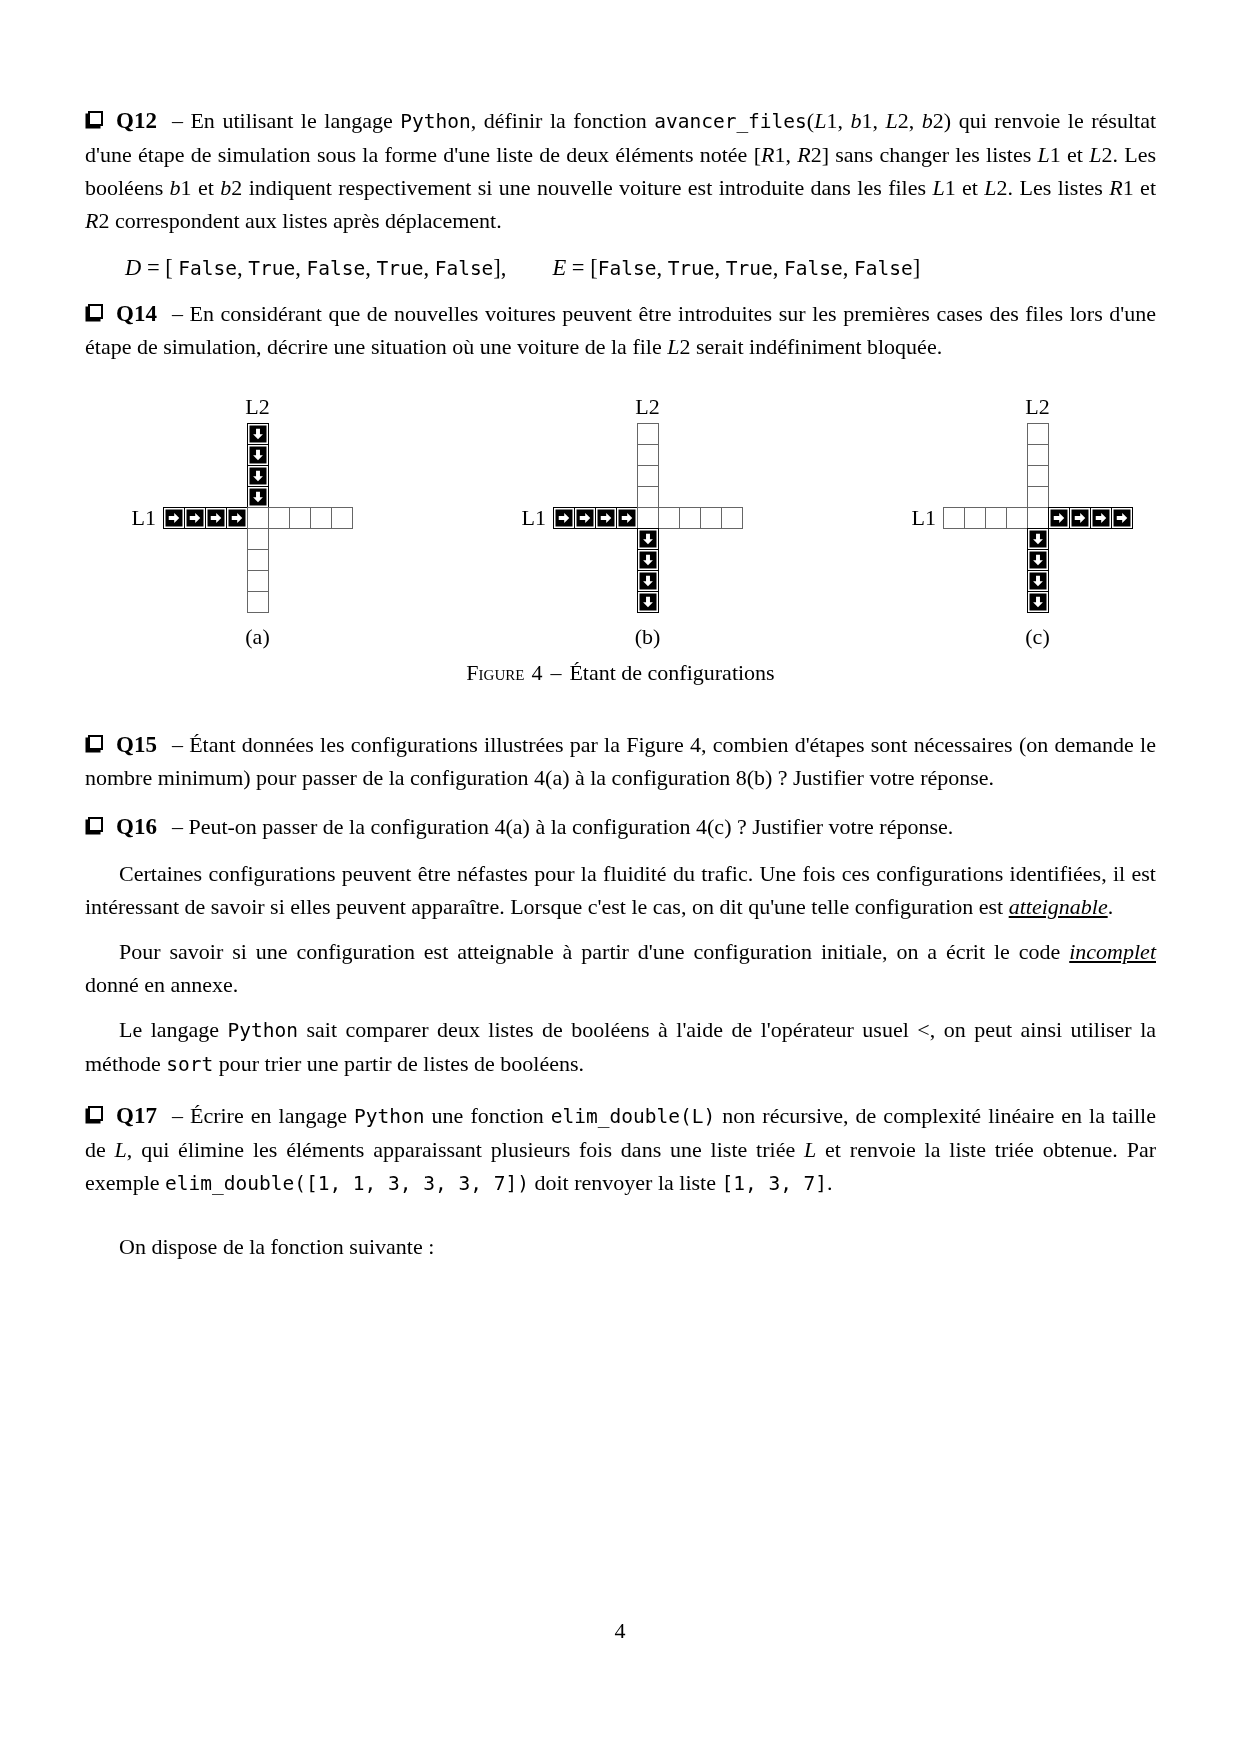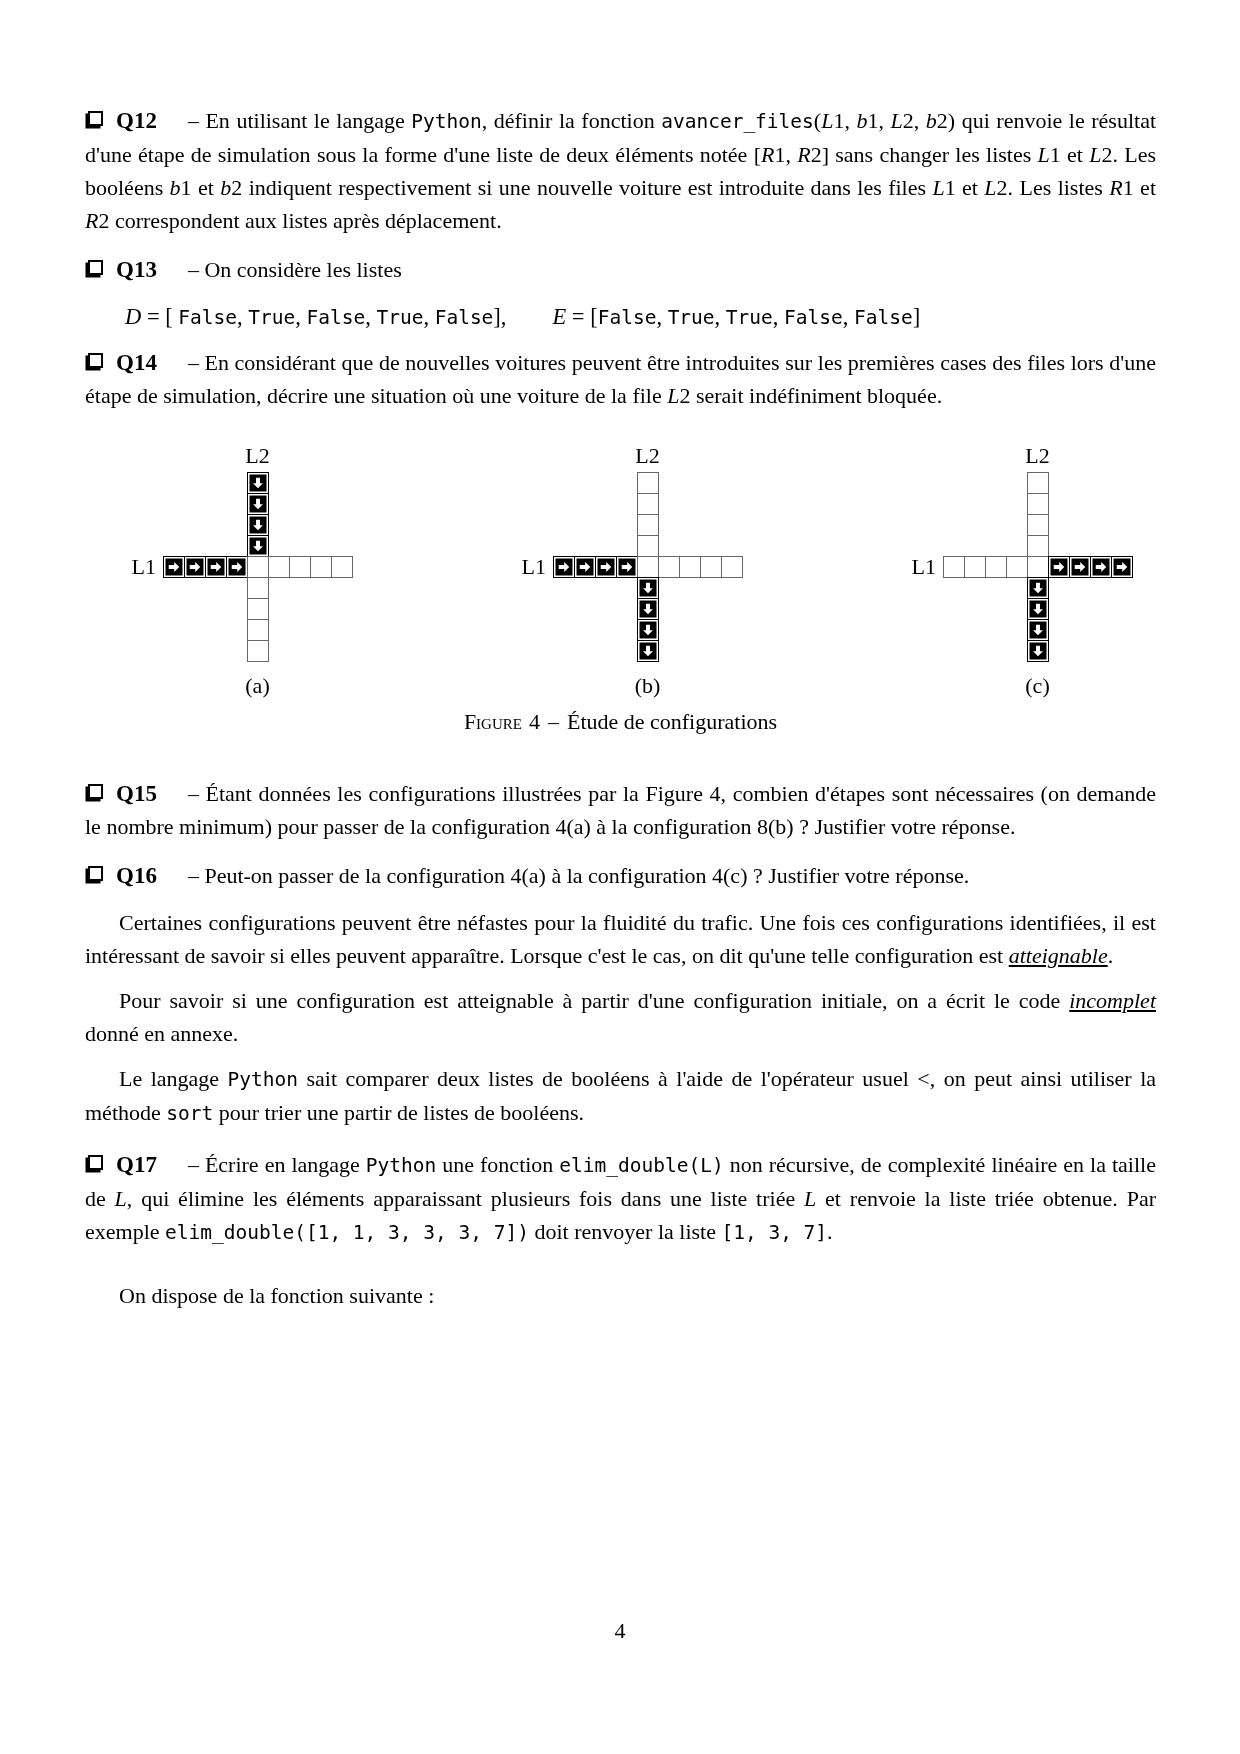--- a/index.html
+++ b/index.html
@@ -10,21 +10,21 @@
     overflow:hidden;
   }
   .content{padding:88px 84px 0 85px;}
   p{margin:0;font-size:22px;line-height:33px;text-align:justify;}
   .question{margin-top:16px;}
   .qbox{
     display:inline-block;width:11px;height:11px;
     border:2px solid #000;box-shadow:-2.5px 2.5px 0 0 #000;
     margin:0 13px 0 3px;position:relative;top:-2px;
   }
-  .qlabel{font-weight:bold;font-size:23px;margin-right:31px;}
+  .qlabel{font-weight:bold;font-size:23px;margin-right:15px;}
   .tt{font-family:"DejaVu Sans Mono",monospace;font-size:19.5px;}
   .sf{font-family:"Liberation Sans",sans-serif;font-size:20.5px;}
   .mi{font-style:italic;}
   .it{font-style:italic;text-decoration:underline;}
   .gap{display:inline-block;width:46px;}
   h2{font-size:26px;font-weight:bold;margin:28px 0 0 0;line-height:32px;}
   .math-line{margin:18px 0 14px 40px;font-size:22.5px;text-align:left;}
   .plain{margin-top:14px;}
   .indent{text-indent:34px;}
   .para{margin-top:12px;}
@@ -70,23 +70,20 @@
 </head>
 <body>
 
 <div class="page">
   <div class="content">
 
     <p class="question">
       <span class="qbox"></span><span class="qlabel">Q12</span><span><span>– En utilisant le langage </span><span class="tt">Python</span><span>, définir la fonction </span><span class="tt">avancer_files</span><span>(</span><span class="mi">L</span><span>1</span><span>, </span><span class="mi">b</span><span>1</span><span>, </span><span class="mi">L</span><span>2</span><span>, </span><span class="mi">b</span><span>2</span><span>) qui renvoie le résultat d'une étape de simulation sous la forme d'une liste de deux éléments notée [</span><span class="mi">R</span><span>1</span><span>, </span><span class="mi">R</span><span>2</span><span>] sans changer les listes </span><span class="mi">L</span><span>1</span><span> et </span><span class="mi">L</span><span>2</span><span>. Les booléens </span><span class="mi">b</span><span>1</span><span> et </span><span class="mi">b</span><span>2</span><span> indiquent respectivement si une nouvelle voiture est introduite dans les files </span><span class="mi">L</span><span>1</span><span> et </span><span class="mi">L</span><span>2</span><span>. Les listes </span><span class="mi">R</span><span>1</span><span> et </span><span class="mi">R</span><span>2</span><span> correspondent aux listes après déplacement.</span></span>
     </p>
 
-    <p class="question">
-      <span class="qbox"></span><span class="qlabel">Q13</span><span><span>– On considère les listes</span></span>
-    </p>
 
     <div class="math-line"><span class="mi">D</span><span> = [ </span><span class="tt">False</span><span>, </span><span class="tt">True</span><span>, </span><span class="tt">False</span><span>, </span><span class="tt">True</span><span>, </span><span class="tt">False</span><span>],</span><span class="gap"></span><span class="mi">E</span><span> = [</span><span class="tt">False</span><span>, </span><span class="tt">True</span><span>, </span><span class="tt">True</span><span>, </span><span class="tt">False</span><span>, </span><span class="tt">False</span><span>]</span></div>
 
 
 
     <p class="question">
       <span class="qbox"></span><span class="qlabel">Q14</span><span><span>– En considérant que de nouvelles voitures peuvent être introduites sur les premières cases des files lors d'une étape de simulation, décrire une situation où une voiture de la file </span><span class="mi">L</span><span>2</span><span> serait indéfiniment bloquée.</span></span>
     </p>
 
     <div class="fig-block">
@@ -248,21 +245,21 @@
             </div>
             <div class="cell car" style="grid-area: 10 / 6; border-color: rgb(0, 0, 0);">
               <svg viewBox="0 0 20 20" class="arrow">
                 <path d="M7.2 2.5 V10.3 H3 L10 17.5 L17 10.3 H12.8 V2.5 Z" fill="#ffffff"></path>
               </svg>
             </div>
             <div class="dlabel sub" style="grid-area: 11 / 6;">(c)</div>
           </div>
       </div>
       <div class="fig-caption">
-        <span class="sc">Figure</span><span class="cap-num">4</span><span class="cap-dash">–</span><span>Étude de configurations</span>
+        <span class="sc">Figure</span><span class="cap-num">4</span><span class="cap-dash">–</span><span>Étant de configurations</span>
       </div>
     </div>
 
     <p class="question" style="margin-top:42px;">
       <span class="qbox"></span><span class="qlabel">Q15</span><span><span>– Étant données les configurations illustrées par la Figure 4, combien d'étapes sont nécessaires (on demande le nombre minimum) pour passer de la configuration 4(a) à la configuration 8(b) ? Justifier votre réponse.</span></span>
     </p>
 
     <p class="question">
       <span class="qbox"></span><span class="qlabel">Q16</span><span><span>– Peut-on passer de la configuration 4(a) à la configuration 4(c) ? Justifier votre réponse.</span></span>
     </p>

